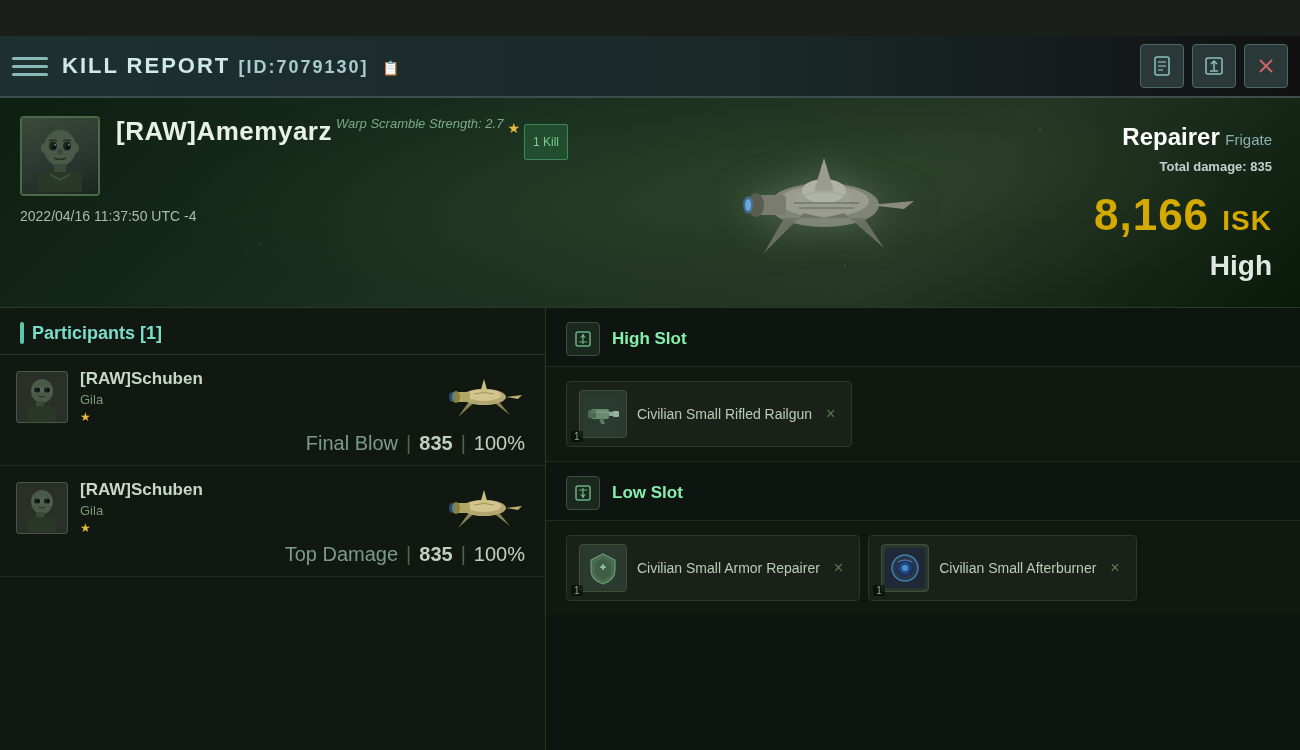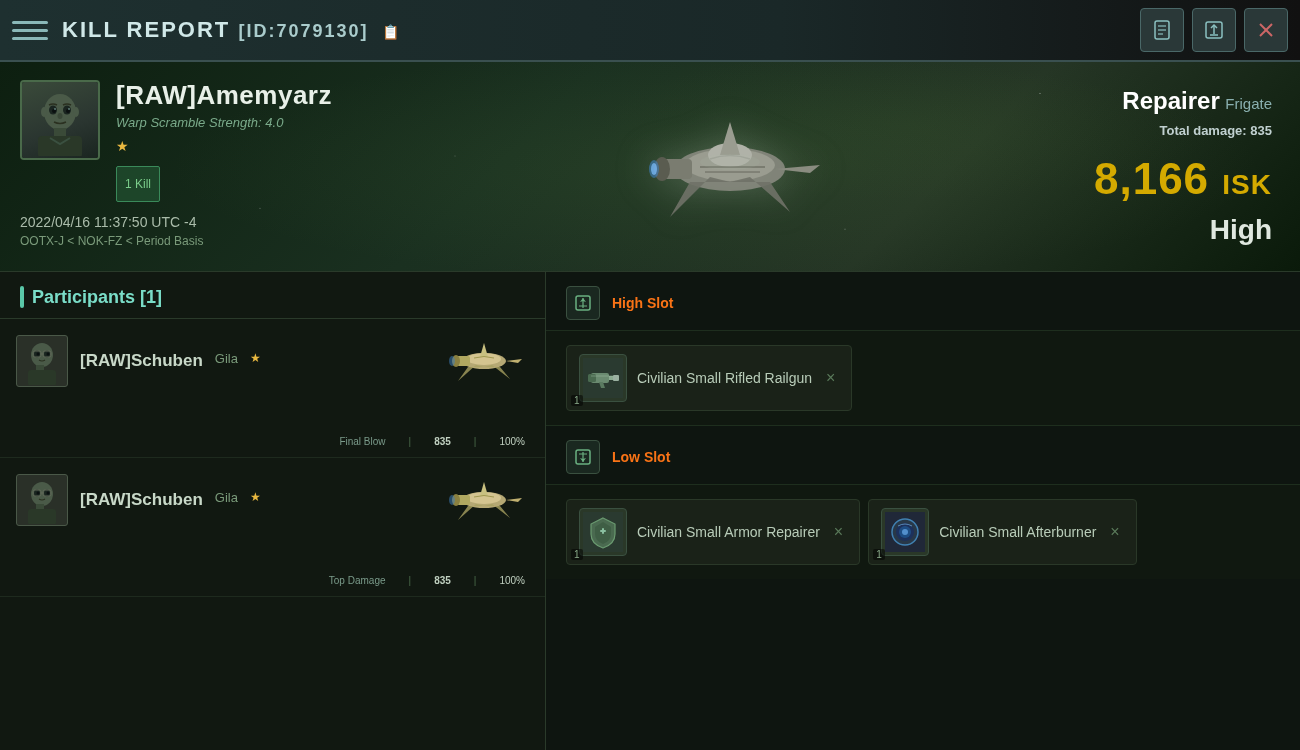--- a/index.html
+++ b/index.html
@@ -16,20 +16,21 @@
     
     .header {
       display: flex;
       align-items: center;
       background: linear-gradient(90deg, #1e3030 0%, #1a2828 60%, #111 100%);
       height: 62px;
       padding: 0 12px;
       border-bottom: 2px solid #3a5050;
       position: relative;
       z-index: 10;
+      margin-top: 36px;
     }
     .header-menu-icon {
       width: 36px;
       height: 36px;
       display: flex;
       flex-direction: column;
       justify-content: center;
       gap: 5px;
       margin-right: 14px;
       cursor: pointer;
@@ -136,21 +137,21 @@
       width: 100%;
       height: 100%;
       background: linear-gradient(160deg, #3a4a3a 0%, #2a3530 60%, #1a2520 100%);
       display: flex;
       align-items: center;
       justify-content: center;
     }
     
     .pilot-info {
       display: flex;
-      flex-direction: column;
+      flex-direction: row;
       gap: 4px;
     }
     .pilot-name {
       font-size: 26px;
       font-weight: 700;
       color: #e8f0e8;
       letter-spacing: 0.5px;
     }
     .pilot-subtitle {
       font-size: 13px;
@@ -294,22 +295,22 @@
       border: 1px solid #4a5848;
       border-radius: 3px;
       display: flex;
       align-items: center;
       justify-content: center;
       flex-shrink: 0;
       overflow: hidden;
     }
     .participant-name-area {
       display: flex;
-      flex-direction: row;
-      gap: 12px;
+      flex-direction: column;
+      gap: 3px;
       flex: 1;
     }
     .participant-name {
       font-size: 17px;
       font-weight: 600;
       color: #c8d8c8;
     }
     .participant-corp {
       font-size: 13px;
       color: #7a9a7a;
@@ -319,25 +320,24 @@
       width: 90px;
       height: 55px;
       display: flex;
       align-items: center;
       justify-content: center;
     }
     .participant-stats {
       display: flex;
       justify-content: flex-end;
       align-items: center;
-      gap: 23px;
-      font-size: 10px;
+      gap: 8px;
+      font-size: 20px;
       color: #8aaa8a;
       padding-right: 4px;
-      margin-top: 40px;
     }
     .participant-stats .stat-label { color: #7a9a8a; }
     .participant-stats .stat-sep { color: #4a6a4a; }
     .participant-stats .stat-val { color: #c0d0c0; font-weight: 600; }
     .participant-stats .stat-pct { color: #c0d0c0; }
 
     
     .slots-panel {
       flex: 1;
       overflow-y: auto;
@@ -361,23 +361,23 @@
       background: #1a2820;
       border: 1px solid #3a5040;
       border-radius: 4px;
       display: flex;
       align-items: center;
       justify-content: center;
       color: #8ac0a0;
       font-size: 16px;
     }
     .slot-section-title {
-      font-size: 14px;
+      font-size: 17px;
       font-weight: 600;
-      color: #f97316;
+      color: #86efac;
     }
 
     .slot-items-row {
       display: flex;
       flex-wrap: wrap;
       gap: 0;
       padding: 10px 16px;
       background: #101810;
     }
     .slot-item {
@@ -519,28 +519,27 @@
 
             <ellipse cx="20" cy="28" rx="3" ry="5" fill="#4a5a48"></ellipse>
             <ellipse cx="52" cy="28" rx="3" ry="5" fill="#4a5a48"></ellipse>
 
             <path d="M26 54 L36 60 L46 54" stroke="#3a5040" stroke-width="2" fill="none"></path>
           </svg>
         </div>
       </div>
       <div class="pilot-info">
         <div class="pilot-name">[RAW]Amemyarz</div>
-        <div class="pilot-subtitle">Warp Scramble Strength: 4.0</div>
+        <div class="pilot-subtitle">Warp Scramble Strength: 2.7</div>
         <div class="pilot-star">★</div>
         <div class="kill-badge">1 Kill</div>
       </div>
     </div>
     <div class="hero-meta">
       <div class="datetime">2022/04/16 11:37:50 UTC -4</div>
-      <div class="location">OOTX-J &lt; NOK-FZ &lt; Period Basis</div>
     </div>
   </div>
 
   <div class="hero-ship">
     <div class="ship-silhouette">
       <svg class="gila-ship" width="280" height="165" viewBox="0 0 280 165">
 
         <ellipse cx="140" cy="82" rx="55" ry="22" fill="#888a80" opacity="0.9"></ellipse>
 
         <ellipse cx="140" cy="78" rx="45" ry="16" fill="#9a9c90"></ellipse>

